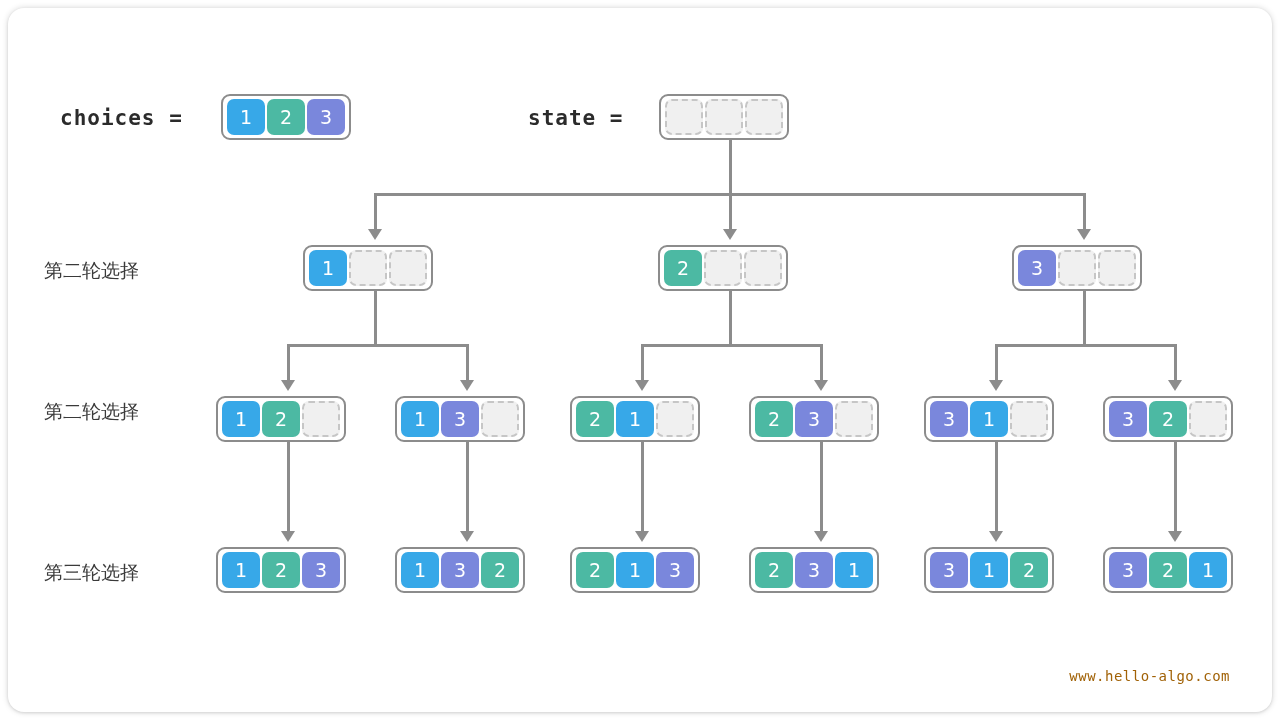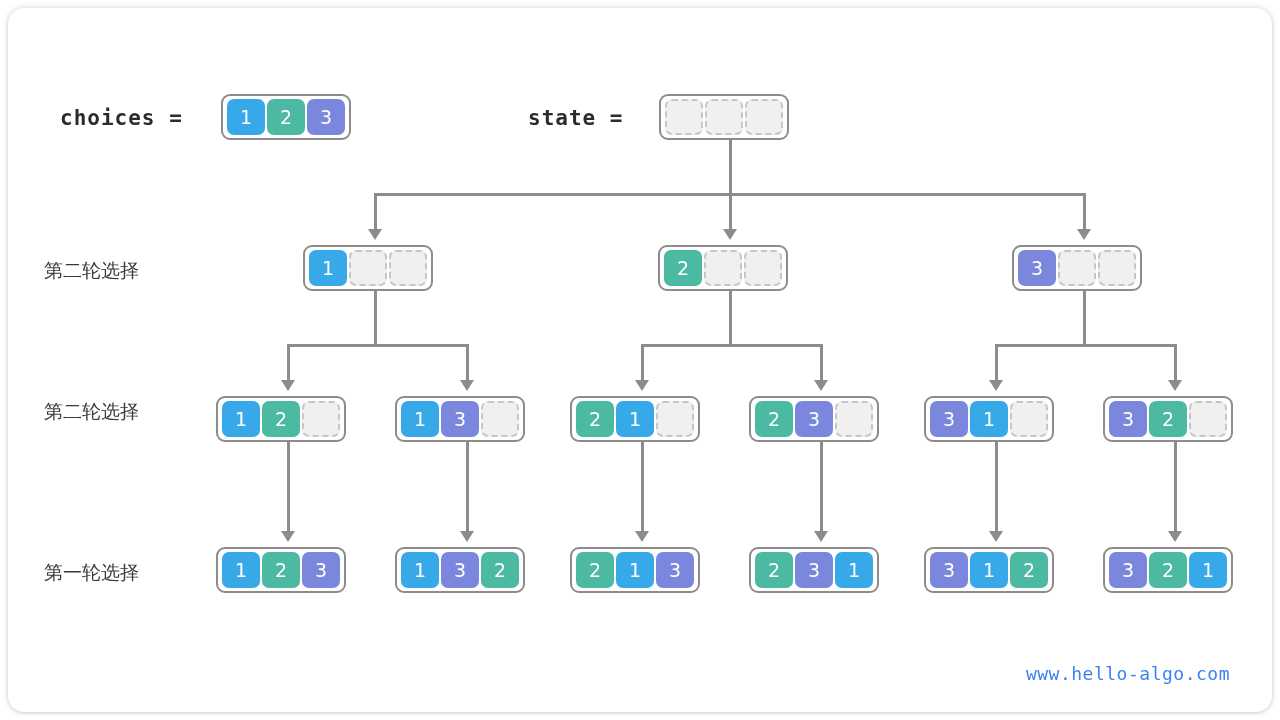--- a/index.html
+++ b/index.html
@@ -40,22 +40,22 @@
     font-family: "DejaVu Sans", sans-serif;
     font-size: 19px;
     color: #3a3a3a;
     white-space: nowrap;
   }
   .watermark {
     position: absolute;
     right: 42px;
     bottom: 28px;
     font-family: "DejaVu Sans Mono", monospace;
-    font-size: 18px;
-    color: #3b82f6;
+    font-size: 14px;
+    color: #a16207;
     letter-spacing: 0.5px;
   }
 
   
   .array {
     position: absolute;
     display: flex;
     flex-direction: row;
     align-items: center;
     box-sizing: border-box;
@@ -124,21 +124,21 @@
   <div class="mono-label" style="left:520px; top:98px;">state =</div>
 
   <div class="array" id="state-array" style="left:651px; top:86px;">
       <div class="cell empty"></div>
       <div class="cell empty"></div>
       <div class="cell empty"></div>
     </div>
 
   <div class="row-label" style="left:36px; top:250px;">第二轮选择</div>
   <div class="row-label" style="left:36px; top:391px;">第二轮选择</div>
-  <div class="row-label" style="left:36px; top:552px;">第一轮选择</div>
+  <div class="row-label" style="left:36px; top:552px;">第三轮选择</div>
 
   <div class="vline" style="left:721px; top:132px; height:54px;"></div>
   <div class="hline" style="left:367px; top:185px; width:709px;"></div>
   <div class="vline" style="left:366px; top:185px; height:38px;"></div>
   <div class="vline" style="left:721px; top:185px; height:38px;"></div>
   <div class="vline" style="left:1075px; top:185px; height:38px;"></div>
   <div class="arrow" style="left:360px; top:221px;"></div>
   <div class="arrow" style="left:715px; top:221px;"></div>
   <div class="arrow" style="left:1069px; top:221px;"></div>
 

